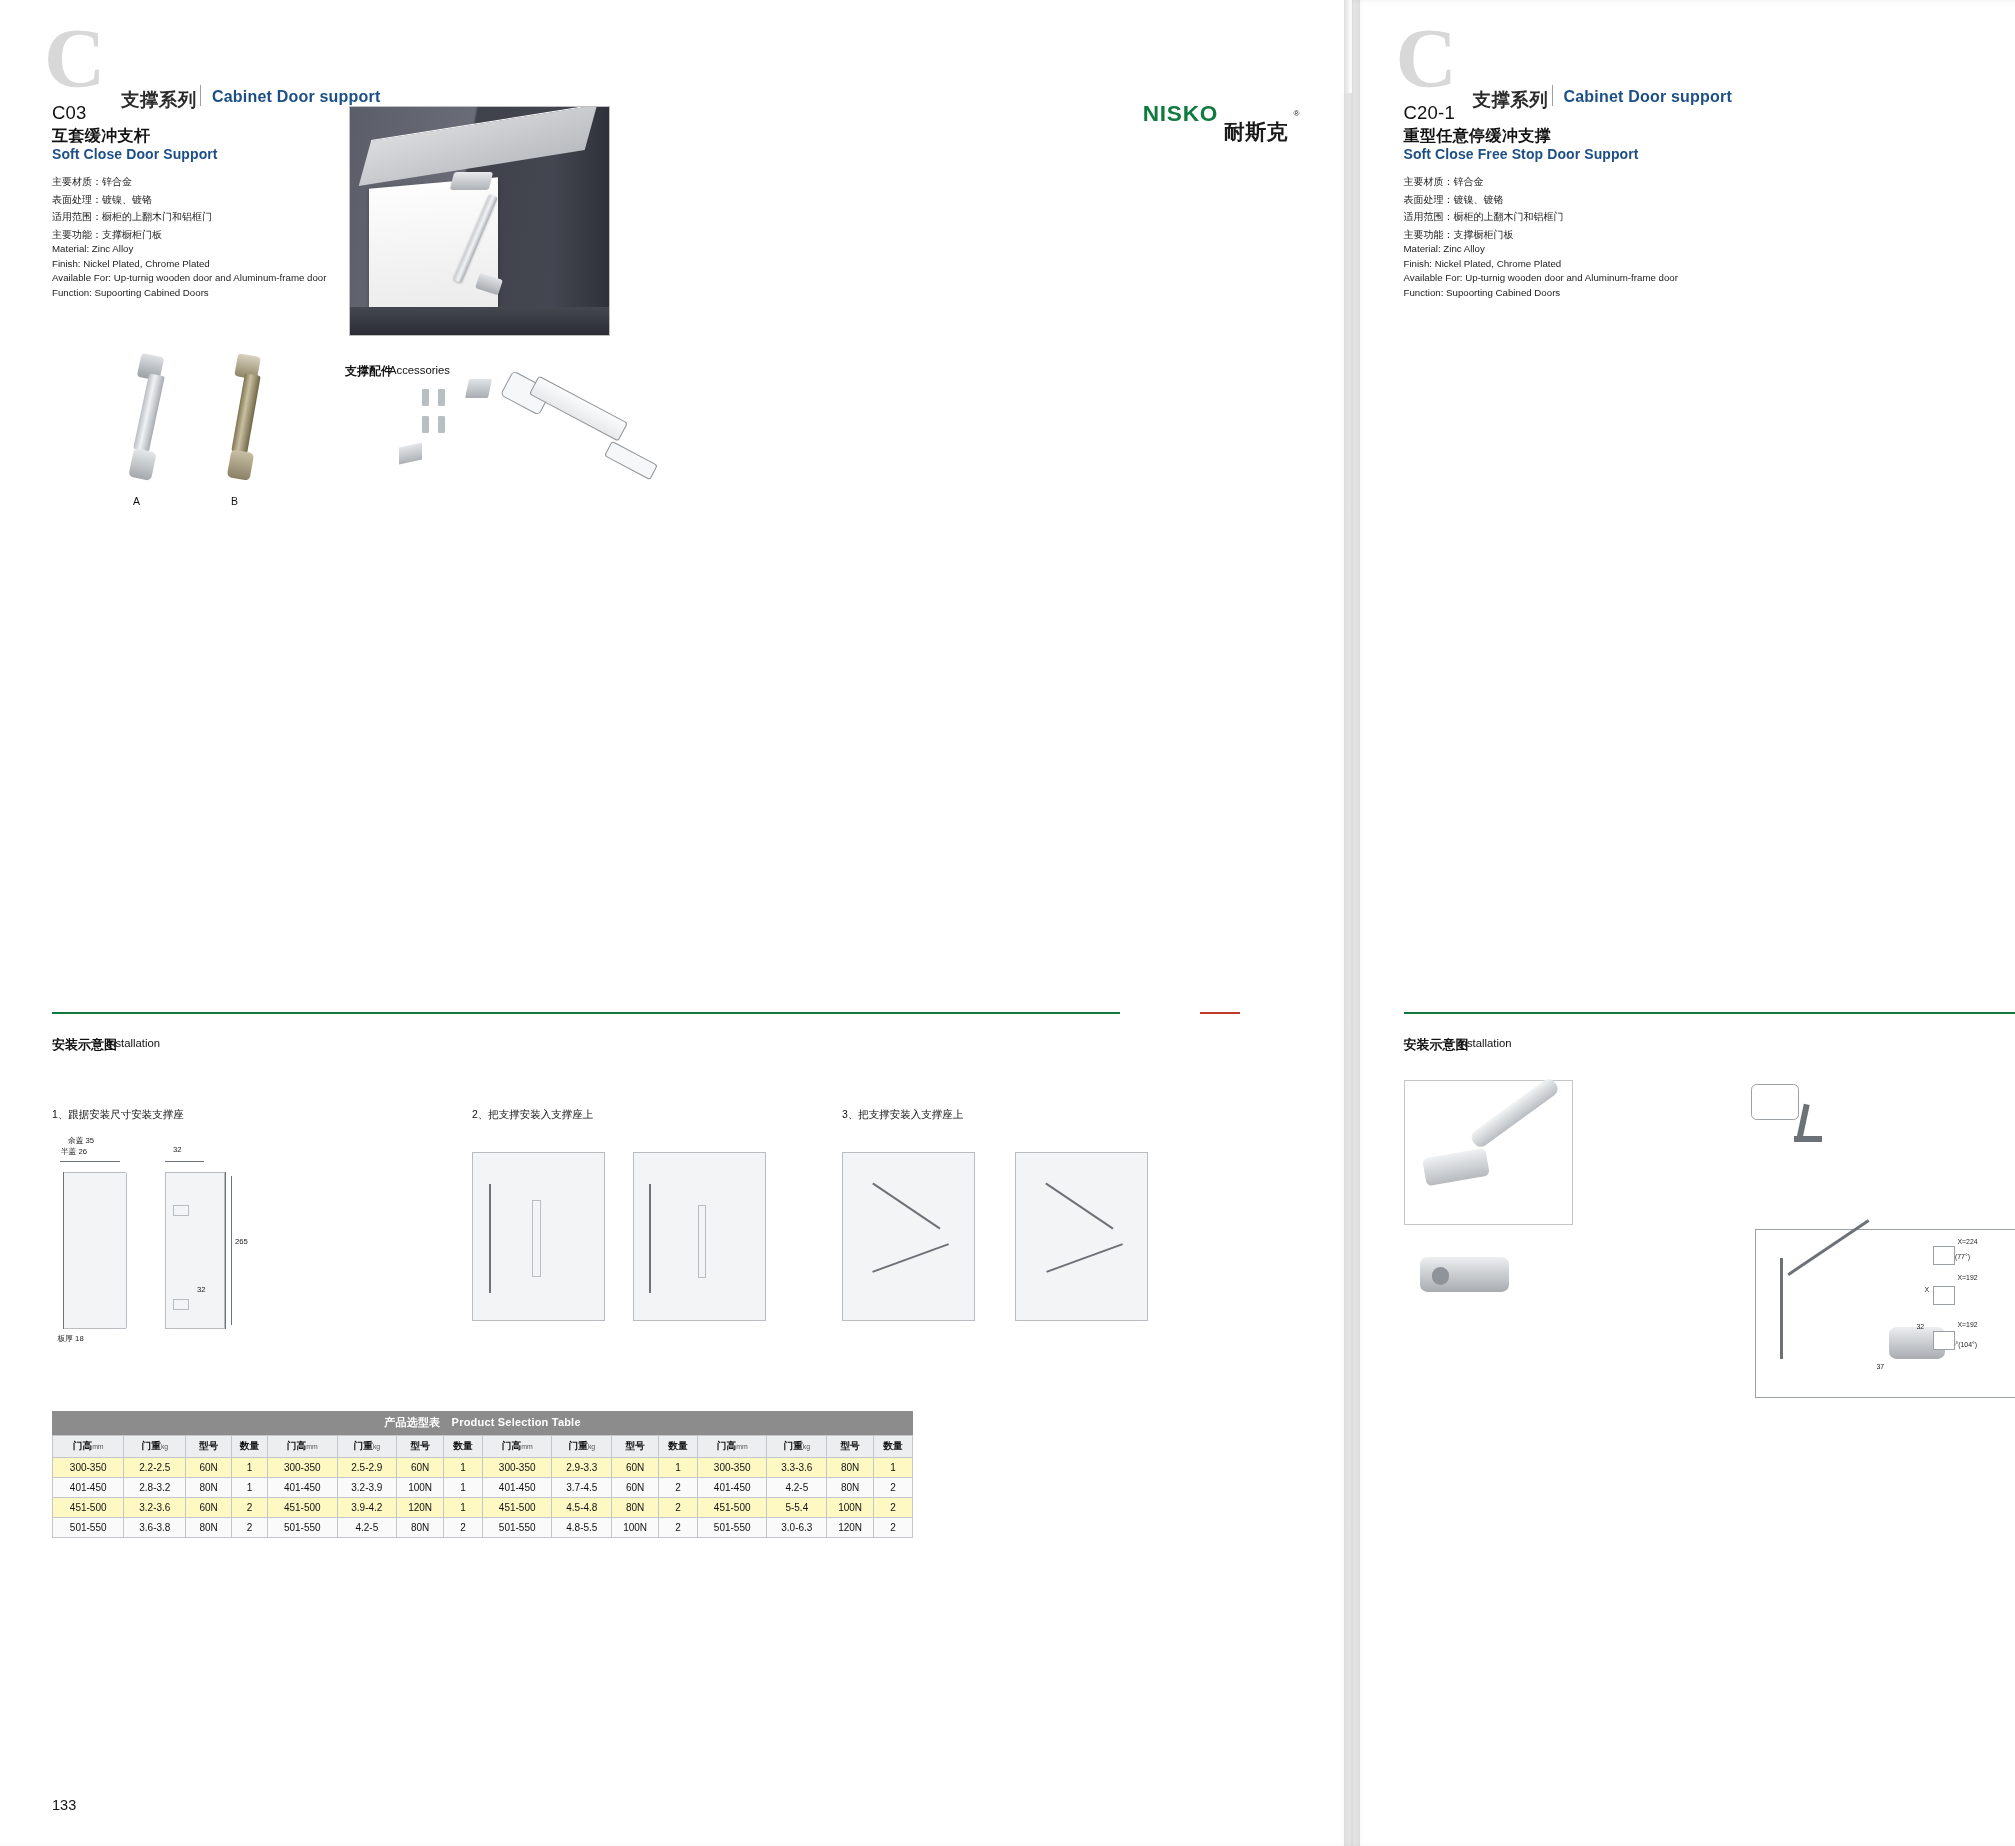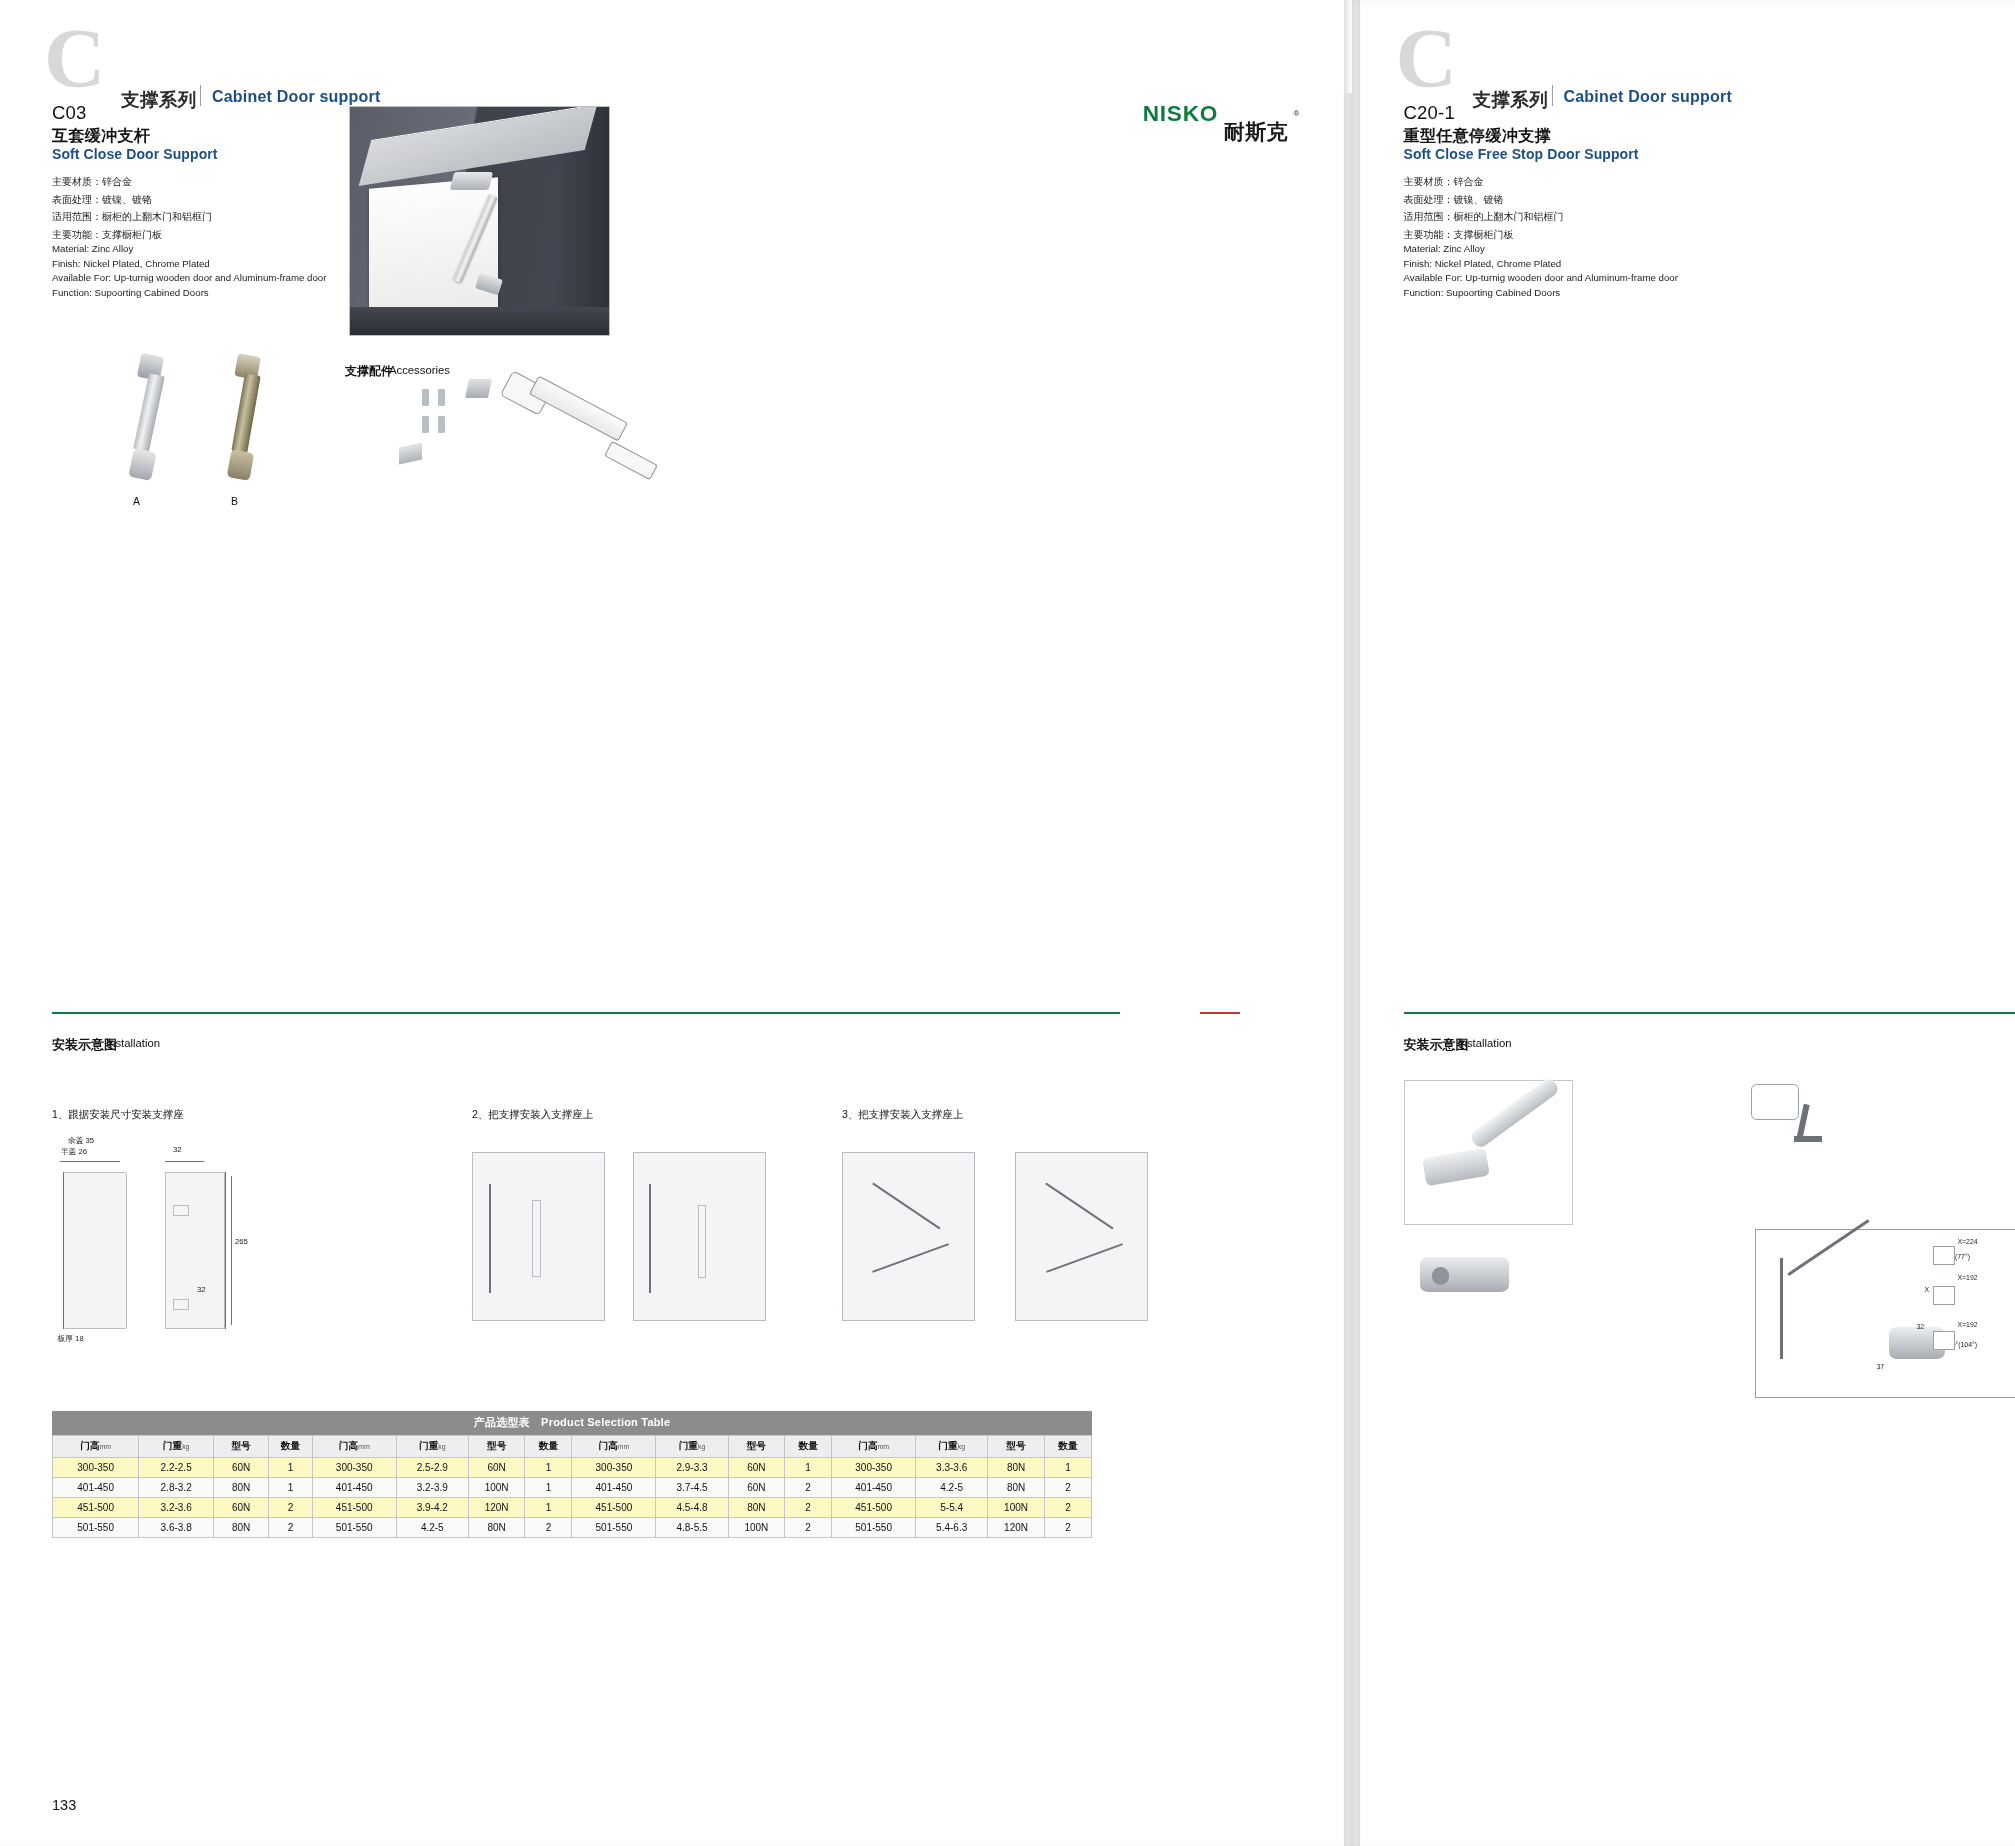--- a/index.html
+++ b/index.html
@@ -159,21 +159,21 @@
   }
   .dgbox { position:absolute; border:0.4px solid #9aa0a6; background:#fff; }
   .dgfill { position:absolute; background:#f3f4f5; border:0.4px solid #b9bdc2; }
   .dgline { position:absolute; background:#6d7278; }
   .dgtext { position:absolute; font-size:7.7px; color:#222; }
   .dgtext.sm { font-size:6.9px; }
 
   
   table { border-collapse:collapse; }
   .tbl-left {
-    position:absolute; left:52px; top:1411px; width:1040px;
+    position:absolute; left:52px; top:1411px; width:861px;
     font-size:10px; color:#111;border-radius:12px;
   }
   .tbl-left .cap {
     background:#8c8c8c; color:#fff; text-align:center;
     font-size:11px; font-weight:bold; padding:4.4px 0;
     letter-spacing:0.2px;
   }
   .tbl-left th, .tbl-left td {
     border:0.4px solid #c3c6ca; text-align:center; padding:4px 0.8px;
   }
@@ -413,21 +413,21 @@
             <td>2</td>
             <td>501-550</td>
             <td>4.2-5</td>
             <td>80N</td>
             <td>2</td>
             <td>501-550</td>
             <td>4.8-5.5</td>
             <td>100N</td>
             <td>2</td>
             <td>501-550</td>
-            <td>5.4-6.3</td>
+            <td>3.0-6.3</td>
             <td>120N</td>
             <td>2</td>
           </tr>
         </tbody>
       </table>
     </div>
 
     <div class="pageno l">133</div>
   </div>
 

